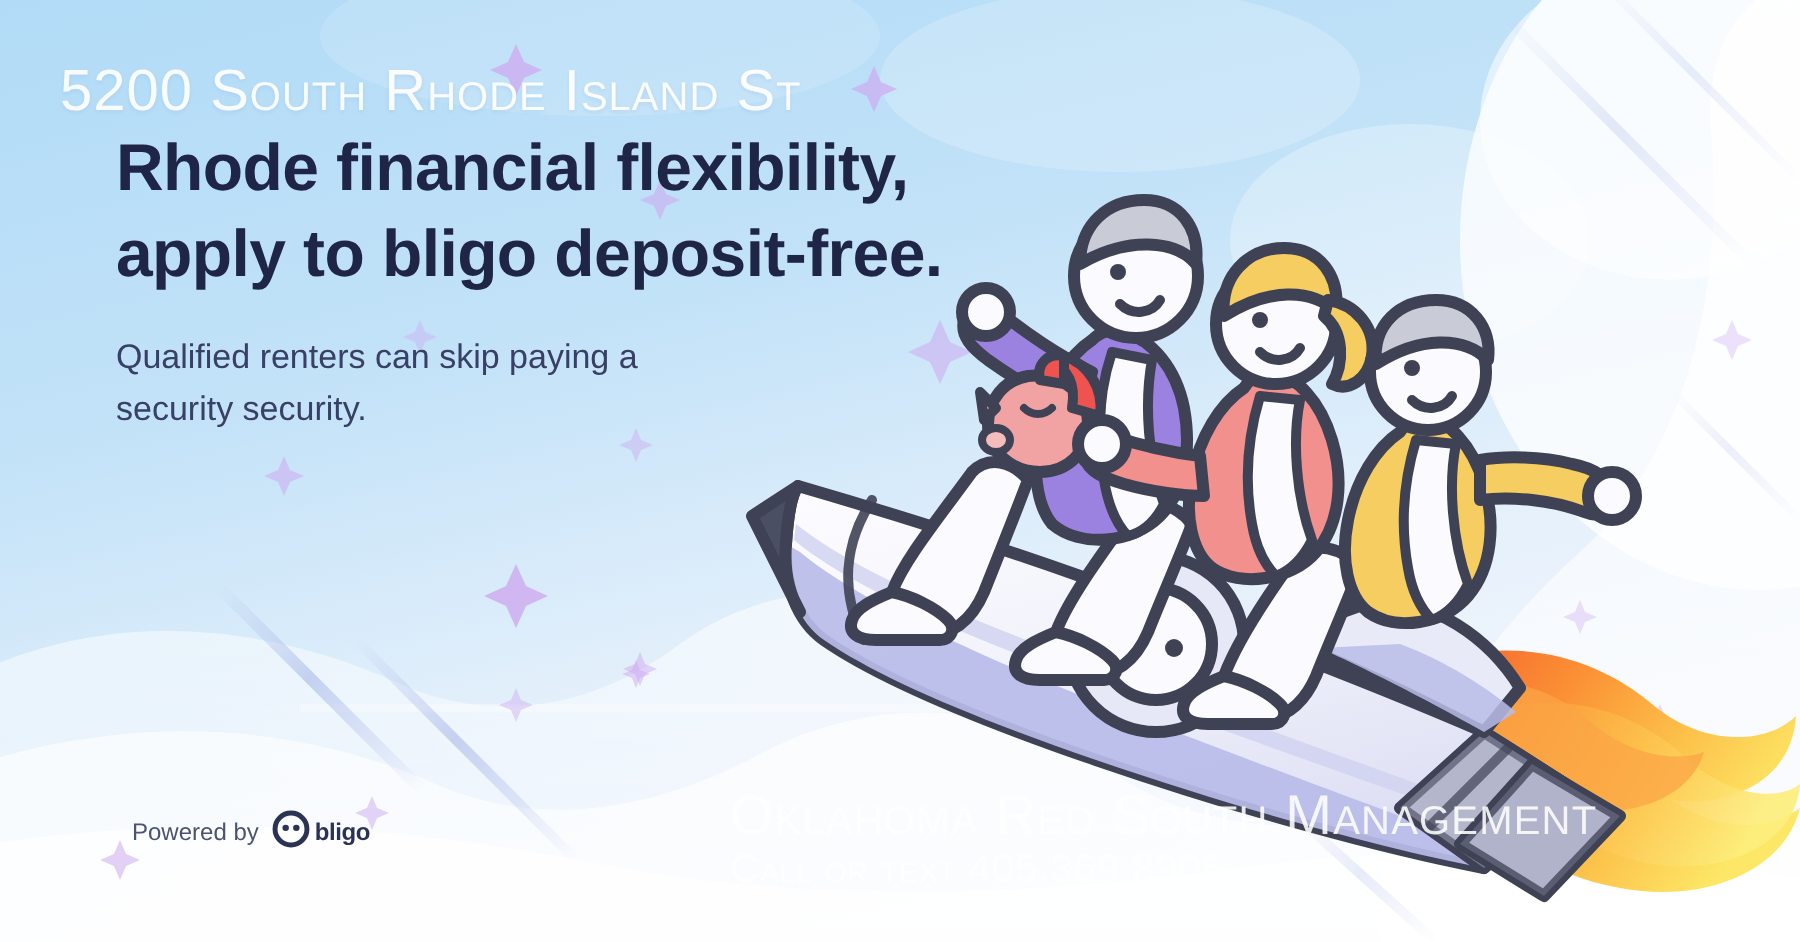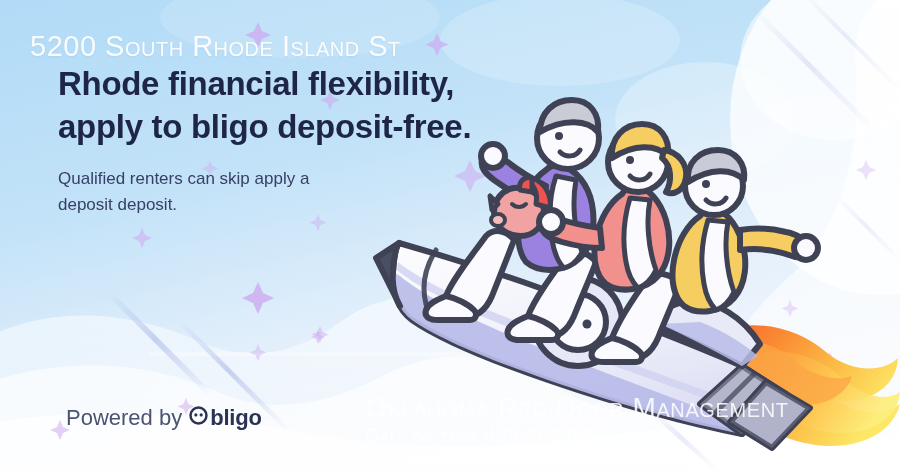--- a/index.html
+++ b/index.html
@@ -49,21 +49,21 @@
     position:absolute; left:58px; top:166px;
     font-size:17px; line-height:1.55;
     font-weight:400; color:#384066;
     max-width:360px;
   }
 
   
   .powered {
     position:absolute; left:66px; top:405px;
     display:flex; align-items:center; gap:7px;
-    font-size:22px; color:#4a5374; font-weight:400;
+    font-size:12px; color:#4a5374; font-weight:400;
     white-space:nowrap;
   }
   .powered .brand {
     font-weight:700; color:#2b3354;
     display:flex; align-items:center; gap:2px;
     letter-spacing:-.2px;
   }
   .ob-mark { display:inline-block; vertical-align:-3px; }
 
   
@@ -348,35 +348,35 @@
 
   <div class="overlay-address">5200 South Rhode Island St</div>
 
 
   <div class="headline">
     <div>Rhode financial flexibility,</div>
     <div>apply to bligo deposit-free.</div>
   </div>
 
   <div class="subtext">
-    <div>Qualified renters can skip apply a</div>
-    <div>deposit deposit.</div>
+    <div>Qualified renters can skip paying a</div>
+    <div>security security.</div>
   </div>
 
   <div class="powered">
     <span>Powered by</span>
     <span class="brand">
       <span class="ob-mark">
         <svg width="19" height="19" viewBox="0 0 20 20" aria-hidden="true">
           <circle cx="10" cy="10" r="8.4" fill="none" stroke="#2b3354" stroke-width="2.6"></circle>
           <circle cx="7.2" cy="9.4" r="1.7" fill="#2b3354"></circle>
           <circle cx="12.8" cy="9.4" r="1.7" fill="#2b3354"></circle>
         </svg>
       </span>
       <span>bligo</span>
     </span>
   </div>
 
-  <div class="footer-name">Oklahoma Red Door Management</div>
+  <div class="footer-name">Oklahoma Red South Management</div>
 
   <div class="footer-phone">Call or text 405.369.8905</div>
 
 </div>
 
 </body></html>

